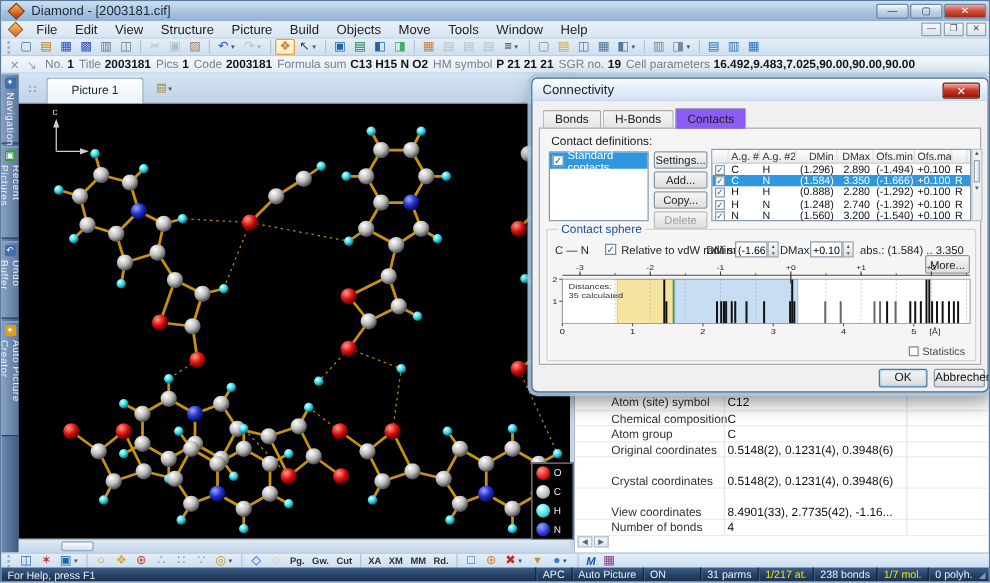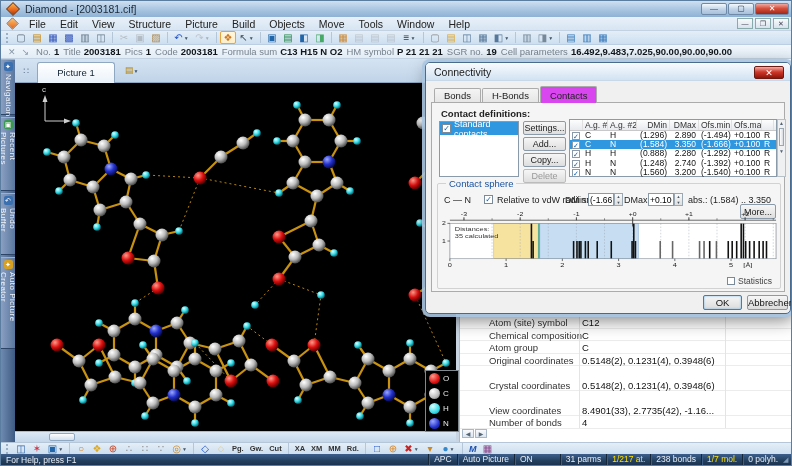--- a/index.html
+++ b/index.html
@@ -118,24 +118,24 @@
   .dlg-title { height:18px; background:linear-gradient(#f8fbfe,#d2e2f2); border-radius:4px 4px 0 0;
     font-size:10.5px; color:#1a1a1a; line-height:18px; padding-left:8px;
     border-bottom:1px solid #c8d8e8; }
   .dlg-close { position:absolute; top:3px; right:6px; width:30px; height:13px;
     background:linear-gradient(#f0b0a8,#d0382a 45%,#8e1408); border:1px solid #6a1a10;
     border-radius:2px; color:#fff; font-size:9px; text-align:center; line-height:12px; }
   .dlg-tabs { position:absolute; left:8px; top:23px; display:flex; }
   .dtab { padding:1px 9px 2px; font-size:9.5px; color:#222; border:1px solid #ababab;
     border-bottom:none; background:linear-gradient(#f4f4f4,#e2e2e2); border-radius:2px 2px 0 0;
     margin-right:1px; position:relative; top:2px; }
-  .dtab.active { background:#d946ef; top:0; padding-top:3px; z-index:2; }
+  .dtab.active { background:#8b5cf6; top:0; padding-top:3px; z-index:2; }
   .dlg-page { position:absolute; left:5px; right:5px; top:39px; height:190px; background:#f5f5f5;
     border:1px solid #ababab; }
-  .dlbl { position:absolute; font-size:9.5px; color:#222;font-weight:bold; }
+  .dlbl { position:absolute; font-size:9.5px; color:#222; }
   .listbox { position:absolute; left:7px; top:18px; width:80px; height:56px; background:#fff;
     border:1px solid #8a9aa8; }
   .litem { display:flex; align-items:center; height:13px; background:#2f97e0; color:#fff;
     font-size:9px; padding-left:2px; }
   .chk { width:9px; height:9px; background:#fff; border:1px solid #7a8a98; font-size:8px;
     line-height:8px; text-align:center; color:#1560a8; margin-right:3px; flex:none; }
   .dbtn { position:absolute; left:91px; width:43px; height:14px; font-size:9px; text-align:center;
     line-height:13px; color:#222; background:linear-gradient(#f6f6f6,#dedede);
     border:1px solid #8a9aa8; border-radius:2px; }
   .dbtn.dis { color:#9a9a9a; border-color:#bcbcbc; }

